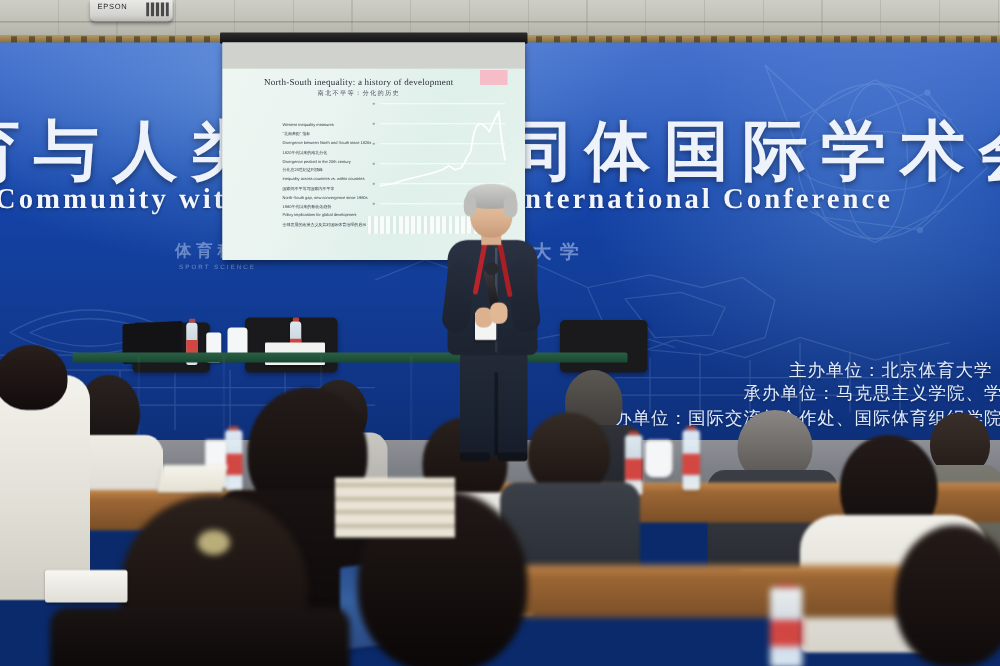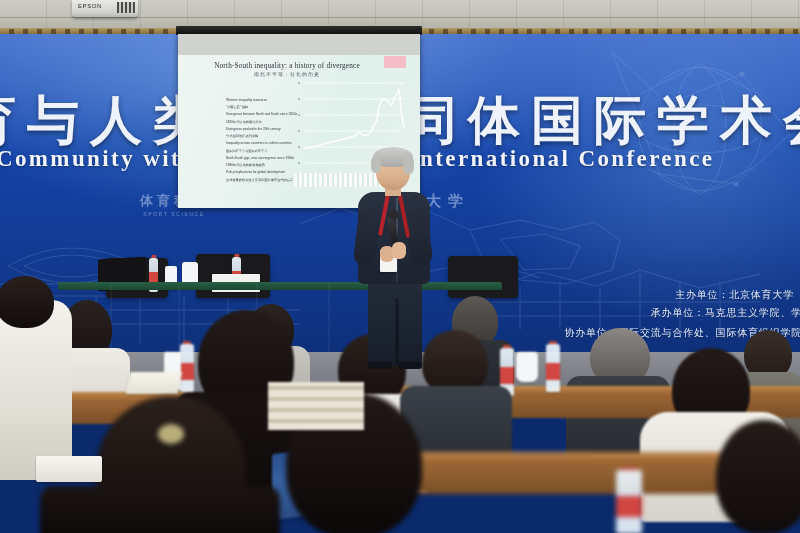--- a/index.html
+++ b/index.html
@@ -50,21 +50,21 @@
     font-weight:700;font-size:21px;letter-spacing:1.5px;color:#dfe9fb;text-shadow:0 1px 2px rgba(0,0,0,.4);}
 
   
   .wm-left{position:absolute;left:140px;top:192px;text-align:center;color:rgba(225,235,255,.42);}
   .wm-left .c{font-family:"DejaVu Sans",sans-serif;font-size:13px;letter-spacing:4px;font-weight:700;}
   .wm-left .e{font-size:5px;letter-spacing:1.6px;margin-top:1px;}
   .wm-right{position:absolute;left:404px;top:192px;color:rgba(225,235,255,.45);
     font-family:"DejaVu Sans",sans-serif;font-size:15px;letter-spacing:7px;font-weight:700;}
 
   
-  .org{position:absolute;right:4px;font-family:Liberation Mono, monospace;font-size:10px;
+  .org{position:absolute;right:4px;font-family:Liberation Mono, monospace;font-size:14px;
     color:#e3ecfb;letter-spacing:.8px;white-space:nowrap;text-shadow:0 1px 2px rgba(0,0,0,.35);}
   .org.l1{top:288px;right:6px;}
   .org.l2{top:306px;right:-2px;}
   .org.l3{top:326px;right:-2px;}
 
   
   .screen-case{position:absolute;left:176px;top:26px;width:246px;height:9px;
     background:linear-gradient(180deg,#2d2d2d,#121212);border-radius:1px;z-index:4;}
   .screen{position:absolute;left:178px;top:34px;width:242px;height:174px;z-index:4;
     background:linear-gradient(180deg,#d6d8d4 0%,#dfe3de 14%,#eef3ef 40%,#e9f1ec 72%,#dfe7e2 100%);
@@ -219,21 +219,21 @@
 
   <div class="org l1">主办单位：北京体育大学</div>
   <div class="org l2">承办单位：马克思主义学院、学</div>
   <div class="org l3">协办单位：国际交流与合作处、国际体育组织学院</div>
 
   <div class="screen-case"></div>
   <div class="screen">
     <div class="screen-top"></div>
     <div class="slide">
       <div class="pink-tab"></div>
-      <div class="slide-title">North-South inequality: a history of divergence</div>
+      <div class="slide-title">North-South inequality: a history of development</div>
       <div class="slide-subtitle">南北不平等：分化的历史</div>
 
       <ul class="bullets">
         <li>Western inequality measures</li>
         <li>"北南差距" 指标</li>
         <li>Divergence between North and South since 1820s</li>
         <li>1820年代以来的南北分化</li>
         <li>Divergence peaked in the 20th century</li>
         <li>分化在20世纪达到顶峰</li>
         <li>Inequality across countries vs. within countries</li>

